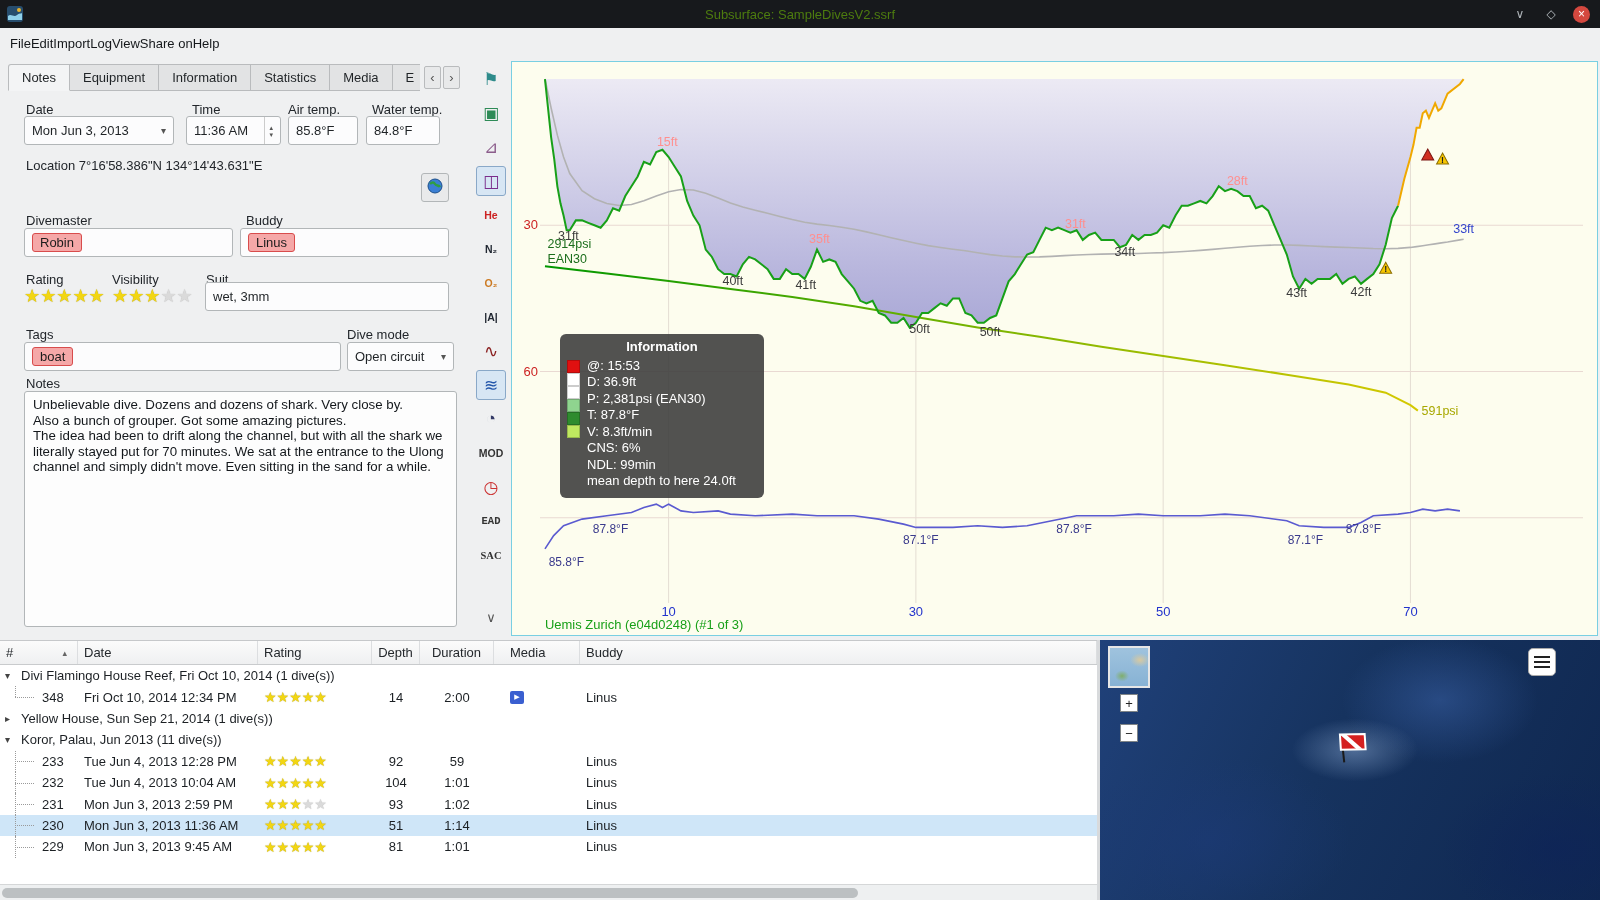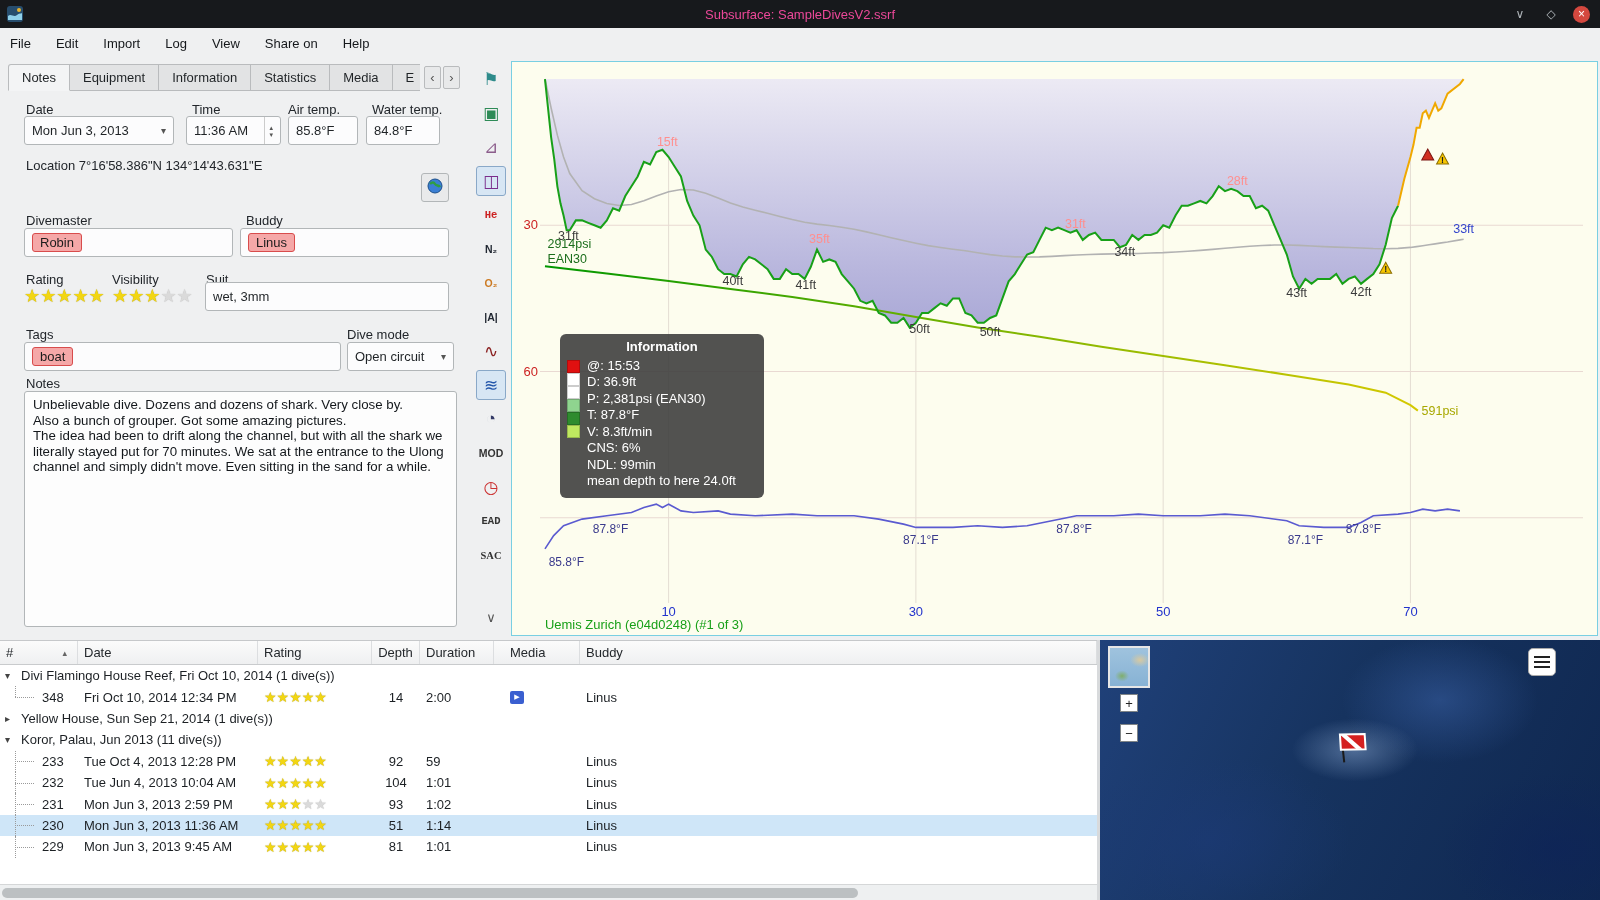--- a/index.html
+++ b/index.html
@@ -1,27 +1,27 @@
 <!DOCTYPE html>
 <html><head>
 <meta charset="utf-8">
 <style>
 *{margin:0;padding:0;box-sizing:border-box}
 html,body{width:1600px;height:900px;overflow:hidden;background:#eff0f1;
   font-family:"Liberation Sans","DejaVu Sans",sans-serif;font-size:13px;color:#1f2326}
 .window{position:absolute;left:0;top:0;width:1600px;height:900px;background:#eff0f1}
 
 .titlebar{position:absolute;left:0;top:0;right:0;height:28px;background:#17191c;display:flex;align-items:center}
-.title{position:absolute;left:0;right:0;text-align:center;color:#ec4899;font-size:13px}
+.title{position:absolute;left:0;right:0;text-align:center;color:#4d7c0f;font-size:13px}
 .app-icon{margin-left:6px;width:18px;height:18px;z-index:2}
 .winbtns{margin-left:auto;display:flex;align-items:center;gap:13px;margin-right:10px;z-index:2}
 .wbtn{width:18px;height:18px;display:flex;align-items:center;justify-content:center;color:#aeb4b8;font-size:12px;cursor:pointer}
 .wbtn.close{background:#d4483f;border-radius:50%;color:#fff;width:17px;height:17px}
 
-.menubar{position:absolute;left:0;top:28px;right:0;height:30px;background:#eff0f1;display:flex;align-items:center;padding-left:10px;gap:25px}
+.menubar{position:absolute;left:0;top:28px;right:0;height:30px;background:#eff0f1;display:flex;align-items:center;padding-left:10px;}
 .menu-item{cursor:pointer;color:#15181b}
 
 .left-pane{position:absolute;left:0;top:58px;width:468px;height:582px}
 .tabbar{position:absolute;left:8px;top:6px;width:412px;height:27px;display:flex;overflow:hidden}
 .tab{padding:5px 13px;background:#e2e3e4;border:1px solid #b9bbbd;border-left:none;white-space:nowrap;cursor:pointer}
 .tab:first-child{border-left:1px solid #b9bbbd;border-radius:3px 0 0 0}
 .tab.active{background:#f3f4f5;border-bottom-color:#f3f4f5}
 .tabscroll{position:absolute;top:8px;width:17px;height:23px;border:1px solid #b9bbbd;background:#e8e9ea;display:flex;align-items:center;justify-content:center;color:#555;cursor:pointer;border-radius:2px}
 .fl{position:absolute;color:#22262b}
 .input,.combo,.spin{position:absolute;height:29px;background:#fcfcfd;border:1px solid #b2b6b8;border-radius:3px;display:flex;align-items:center;padding:0 7px}
@@ -51,21 +51,21 @@
 .dl-header{position:absolute;left:0;top:0;right:0;height:24px;background:linear-gradient(#fbfbfb,#eff0f1);border-bottom:1px solid #c9cbcd;display:flex}
 .hcell{display:flex;align-items:center;padding:0 6px;border-right:1px solid #dcdee0;color:#24282c;position:relative;flex:none}
 .sortind{position:absolute;right:10px;color:#666;font-size:9px}
 .dl-rows{position:absolute;left:0;top:24px;right:0;bottom:16px;overflow:hidden}
 .dlrow{height:21.4px;display:flex;align-items:center;color:#1c2024}
 .dlrow.selected{background:#cfe6f8}
 .expander{width:13px;margin-left:5px;color:#444;font-size:10px;flex:none}
 .triplabel{margin-left:3px;white-space:nowrap}
 .cell{display:flex;align-items:center;height:100%;padding:0 6px;flex:none;overflow:hidden}
 .c-num{width:78px}.c-date{width:180px}.c-rating{width:114px}
-.c-depth{width:48px;justify-content:center}.c-dur{width:74px;justify-content:flex-start}
+.c-depth{width:48px;justify-content:center}.c-dur{width:74px;justify-content:center}
 .c-media{width:86px;padding-left:16px}.c-buddy{flex:1}
 .cell.c-num{padding:0}
 .tree{width:34px;height:100%;position:relative;flex:none;margin-left:8px}
 .tree::before{content:"";position:absolute;left:7px;top:0;bottom:0;border-left:1px dotted #9a9a9a}
 .tree.tlast::before{bottom:50%}
 .tree::after{content:"";position:absolute;left:7px;top:50%;width:19px;border-top:1px dotted #9a9a9a}
 .lstar{font-size:14px;line-height:14px}
 .mediaicon{width:14px;height:13px;background:#3a5fd0;border-radius:2px;color:#fff;font-size:7px;display:flex;align-items:center;justify-content:center}
 .hscroll{position:absolute;left:0;bottom:0;right:0;height:16px;background:#eef0f1;border-top:1px solid #d5d7d8}
 .hthumb{position:absolute;left:2px;top:3px;height:10px;width:78%;background:#bcc0c2;border-radius:5px;cursor:pointer}
@@ -205,21 +205,21 @@
     <div class="notesbox">Unbelievable dive. Dozens and dozens of shark. Very close by.
 Also a bunch of grouper. Got some amazing pictures.
 The idea had been to drift along the channel, but with all the shark we literally stayed put for 70 minutes. We sat at the entrance to the Ulong channel and simply didn't move. Even sitting in the sand for a while.</div>
   </div>
 
   <div class="side-toolbar">
       <div class="tbtn" style="color: rgb(46, 139, 139);">⚑</div>
       <div class="tbtn" style="color: rgb(46, 139, 87);">▣</div>
       <div class="tbtn" style="color: rgb(139, 92, 139);">⊿</div>
       <div class="tbtn active" style="color: rgb(123, 45, 139);">◫</div>
-      <div class="tbtn ttext" style="color: rgb(204, 34, 34); font-family: Liberation Mono, monospace;">He</div>
+      <div class="tbtn ttext" style="color: rgb(204, 34, 34);">He</div>
       <div class="tbtn ttext" style="color: rgb(34, 40, 51);">N₂</div>
       <div class="tbtn ttext" style="color: rgb(204, 122, 34);">O₂</div>
       <div class="tbtn ttext" style="color: rgb(34, 40, 51);">|A|</div>
       <div class="tbtn" style="color: rgb(139, 34, 34);">∿</div>
       <div class="tbtn active" style="color: rgb(34, 85, 170);">≋</div>
       <div class="tbtn" style="color: rgb(51, 58, 102);">◔</div>
       <div class="tbtn ttext" style="color: rgb(51, 51, 51);">MOD</div>
       <div class="tbtn" style="color: rgb(204, 51, 51);">◷</div>
       <div class="tbtn ttext" style="color: rgb(51, 51, 51); font-family: Liberation Mono, monospace;">EAD</div>
       <div class="tbtn ttext" style="color: rgb(51, 51, 51); font-family: Liberation Serif, serif;">SAC</div>
@@ -367,21 +367,21 @@
         </div>
         <div class="dlrow">
           <span class="expander">▾</span>
           <span class="triplabel">Koror, Palau, Jun 2013 (11 dive(s))</span>
         </div>
         <div class="dlrow">
           <div class="cell c-num">
             <span class="tree"></span>
             <span>233</span>
           </div>
-          <div class="cell c-date">Tue Oct 4, 2013 12:28 PM</div>
+          <div class="cell c-date">Tue Jun 4, 2013 12:28 PM</div>
           <div class="cell c-rating">
             <span class="star lstar on">★</span>
             <span class="star lstar on">★</span>
             <span class="star lstar on">★</span>
             <span class="star lstar on">★</span>
             <span class="star lstar on">★</span>
           </div>
           <div class="cell c-depth">92</div>
           <div class="cell c-dur">59</div>
           <div class="cell c-media"></div>

